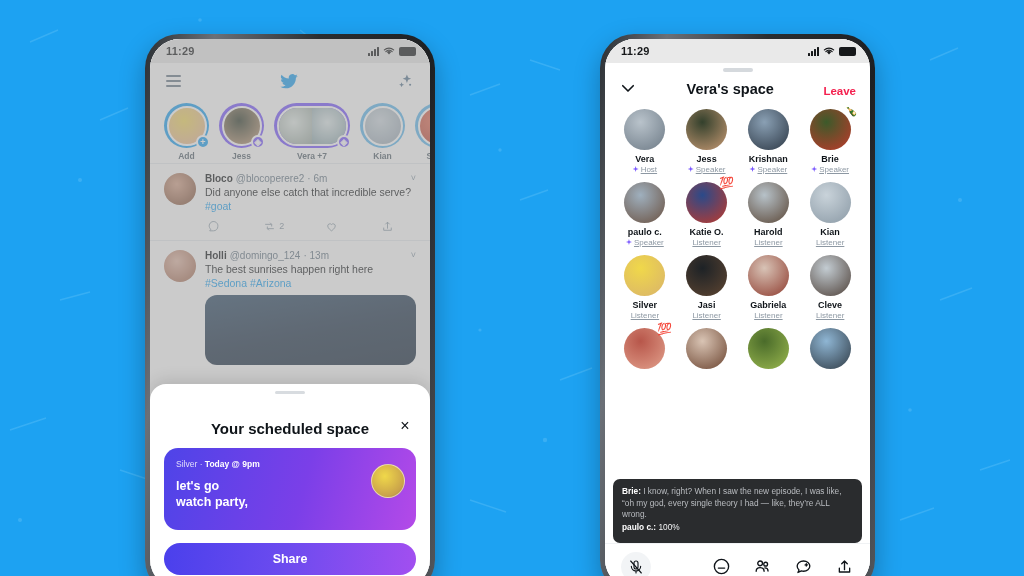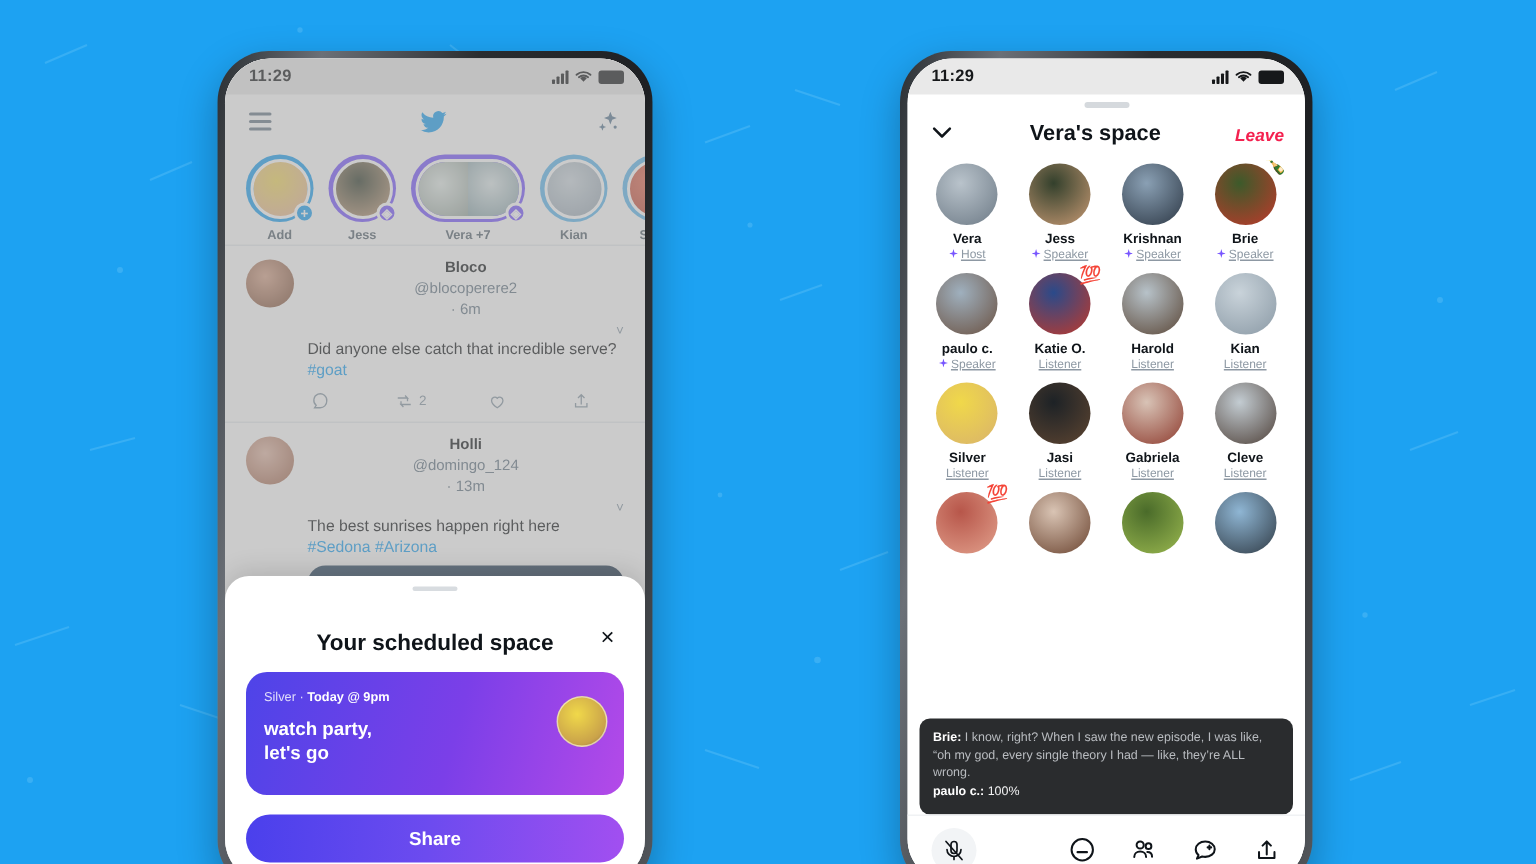--- a/index.html
+++ b/index.html
@@ -86,21 +86,21 @@
   
   .fleet-wide { width: 76px; }
   .fleet-wide .fleet-ring { width: 76px; height: 45px; border-radius: 24px; }
   .fleet-wide .fleet-img { border-radius: 22px; display:flex; }
   .fleet-wide .fleet-img > span { flex:1; }
 
   
   .tweet { display:flex; gap:9px; padding: 9px 14px 7px 14px; border-top: 1px solid #e9edf0; }
   .tw-av { width:32px; height:32px; border-radius:50%; overflow:hidden; flex:0 0 auto; }
   .tw-body { flex:1; min-width:0; }
-  .tw-head { display:flex; align-items:center; gap:3px; font-size:10px;flex-direction:column; }
+  .tw-head { display:flex; gap:3px; font-size:10px; }
   .tw-name { font-weight:bold; color:#14171a; }
   .tw-handle, .tw-time { color:#657786; }
   .tw-caret { margin-left:auto; color:#8899a6; font-size:9px; }
   .tw-text { font-size:10.5px; color:#14171a; line-height:1.32; margin-top:2px;}
   .tw-link { color:#1da2f2; }
   .tw-actions { display:flex; justify-content:space-between; padding: 6px 22px 0 2px; }
   .tw-act { display:flex; align-items:center; gap:3px; color:#8899a6; font-size:9px; }
   .tw-act svg { width:13px; height:13px; fill:none; stroke:#8899a6; stroke-width:1.6; }
   .tw-photo { margin-top:5px; height:70px; border-radius:12px;
     background: linear-gradient(170deg,#2c4a66 0%,#1e3147 55%,#16283c 100%); }
@@ -136,21 +136,21 @@
   }
 
   
   #space { position:relative; height:100%; background:#fff; display:flex; flex-direction:column;}
   #sp-statusbar { background:#e9e9e9; }
   #sp-grabber { width:30px; height:3.5px; border-radius:2px; background:#d5d9dd; margin:5px auto 0 auto; }
   .sp-head { display:flex; align-items:flex-end; padding: 7px 14px 10px 14px; }
   .sp-chevron { width:18px; height:18px; stroke:#0f1419; stroke-width:2.2; fill:none; }
   .sp-title { flex:1; text-align:center; font-size:14.5px; font-weight:bold; color:#0f1419; }
   #leave-button { font-size:11.5px; font-weight:bold; color:#f4214f; cursor:pointer; background:none;border:none;
-                  font-family:"Liberation Sans",sans-serif;font-style:italic; }
+                  font-family:"Liberation Sans",sans-serif; }
 
   .sp-grid { flex:1; padding: 2px 9px 0 9px; display:grid;
              grid-template-columns: repeat(4, 1fr); row-gap: 8px; align-content:start; overflow:hidden;}
   .member { text-align:center; position:relative; }
   .m-av { width:41px; height:41px; border-radius:50%; margin:0 auto; overflow:hidden; position:relative; }
   .m-emoji { position:absolute; top:-5px; right:3px; font-size:12px; line-height:1; }
   .m-name { font-size:9px; font-weight:bold; color:#0f1419; margin-top:4px; }
   .m-role { font-size:8px; color:#8d98a3; margin-top:1px; display:flex; align-items:center; justify-content:center; gap:2px;text-decoration:underline;}
   .m-dot { width:6px; height:6px; background:#7856ff; display:inline-block;
            clip-path: polygon(50% 0,61% 39%,100% 50%,61% 61%,50% 100%,39% 61%,0 50%,39% 39%); }
@@ -348,22 +348,22 @@
       <div id="sheet-grabber"></div>
       <div class="sheet-head">
         <div class="sheet-title">Your scheduled space</div>
         <div id="sheet-close">×</div>
       </div>
       <div class="space-card">
         <div class="sc-meta">
           <span class="sc-host">Silver</span><span class="sc-host"> · </span><span class="sc-when">Today @ 9pm</span>
         </div>
         <div class="sc-title">
+          <div>let's go</div>
           <div>watch party,</div>
-          <div>let's go</div>
         </div>
         <div class="sc-av" style="background:radial-gradient(circle at 40% 35%,#f0d84a,#c9a24a 70%,#8a6b33);"></div>
       </div>
       <button id="share-button">Share</button>
     </div>
   </div>
 </div>
 
 <div class="phone" id="phone-right">
   <div class="phone-inner">

